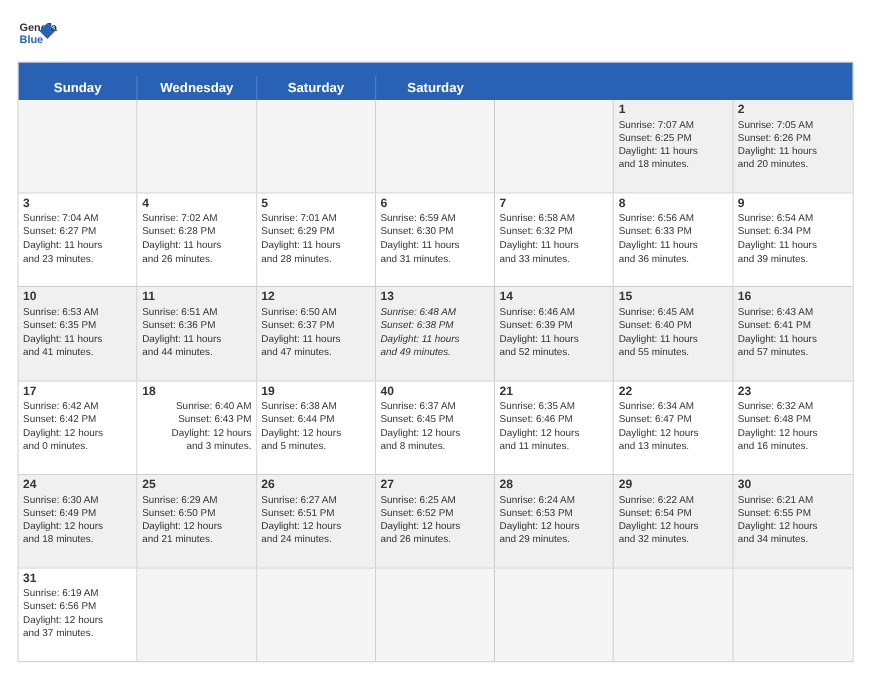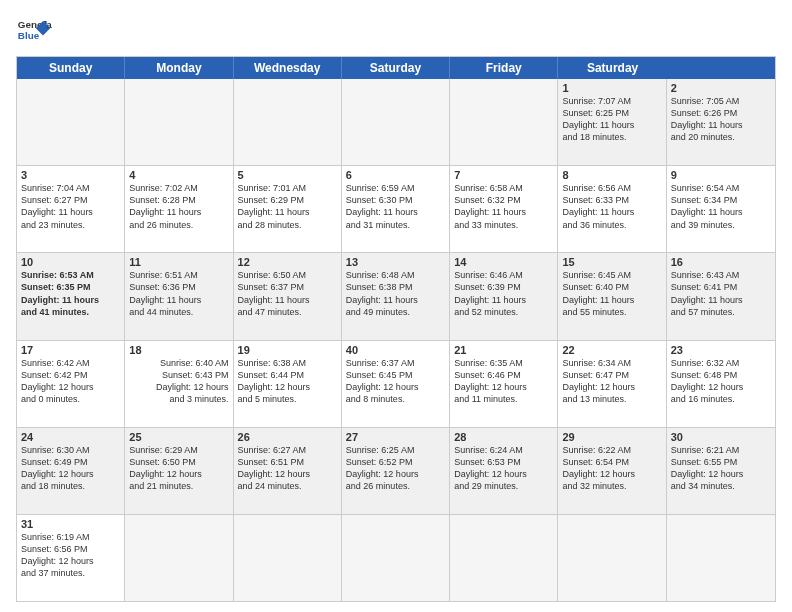--- a/index.html
+++ b/index.html
@@ -56,20 +56,21 @@
       grid-template-columns: repeat(7, 1fr);
       background: #2962b5;
     }
     .cal-header-cell {
       color: #fff;
       font-size: 12px;
       font-weight: bold;
       padding: 4px 6px;
       text-align: center;
       border-right: 1px solid #5580cc;
+      margin-top: 12px;
     }
     .cal-header-cell:last-child { border-right: none; }
     .cal-body {
       flex: 1;
       display: flex;
       flex-direction: column;
     }
     .cal-row {
       display: grid;
       grid-template-columns: repeat(7, 1fr);
@@ -118,24 +119,22 @@
     </div>
     <div class="title-block">
       <div class="month-title"></div>
       <div class="subtitle"></div>
     </div>
   </div>
 
   <div class="calendar">
     <div class="cal-header" id="cal-header">
         <div class="cal-header-cell">Sunday</div>
-        <div class="cal-header-cell">Monday</div>
         <div class="cal-header-cell">Wednesday</div>
         <div class="cal-header-cell">Saturday</div>
-        <div class="cal-header-cell">Friday</div>
         <div class="cal-header-cell">Saturday</div>
       </div>
     <div class="cal-body" id="cal-body">
         <div class="cal-row">
           <div class="cal-cell empty"></div>
           <div class="cal-cell empty"></div>
           <div class="cal-cell empty"></div>
           <div class="cal-cell empty"></div>
           <div class="cal-cell empty"></div>
           <div class="cal-cell shaded">
@@ -200,42 +199,42 @@
             <span class="day-num">9</span>
             <div class="cell-text" style="white-space: pre-line;">Sunrise: 6:54 AM
 Sunset: 6:34 PM
 Daylight: 11 hours
 and 39 minutes.</div>
           </div>
         </div>
         <div class="cal-row">
           <div class="cal-cell shaded">
             <span class="day-num">10</span>
-            <div class="cell-text" style="white-space: pre-line; font-weight: bold;">Sunrise: 6:53 AM
+            <div class="cell-text" style="white-space: pre-line;">Sunrise: 6:53 AM
 Sunset: 6:35 PM
 Daylight: 11 hours
 and 41 minutes.</div>
           </div>
           <div class="cal-cell shaded">
             <span class="day-num">11</span>
             <div class="cell-text" style="white-space: pre-line;">Sunrise: 6:51 AM
 Sunset: 6:36 PM
 Daylight: 11 hours
 and 44 minutes.</div>
           </div>
           <div class="cal-cell shaded">
             <span class="day-num">12</span>
             <div class="cell-text" style="white-space: pre-line;">Sunrise: 6:50 AM
 Sunset: 6:37 PM
 Daylight: 11 hours
 and 47 minutes.</div>
           </div>
           <div class="cal-cell shaded">
             <span class="day-num">13</span>
-            <div class="cell-text" style="white-space: pre-line;">Sunrise: 6:48 AM
+            <div class="cell-text" style="white-space: pre-line; font-style: italic;">Sunrise: 6:48 AM
 Sunset: 6:38 PM
 Daylight: 11 hours
 and 49 minutes.</div>
           </div>
           <div class="cal-cell shaded">
             <span class="day-num">14</span>
             <div class="cell-text" style="white-space: pre-line;">Sunrise: 6:46 AM
 Sunset: 6:39 PM
 Daylight: 11 hours
 and 52 minutes.</div>

